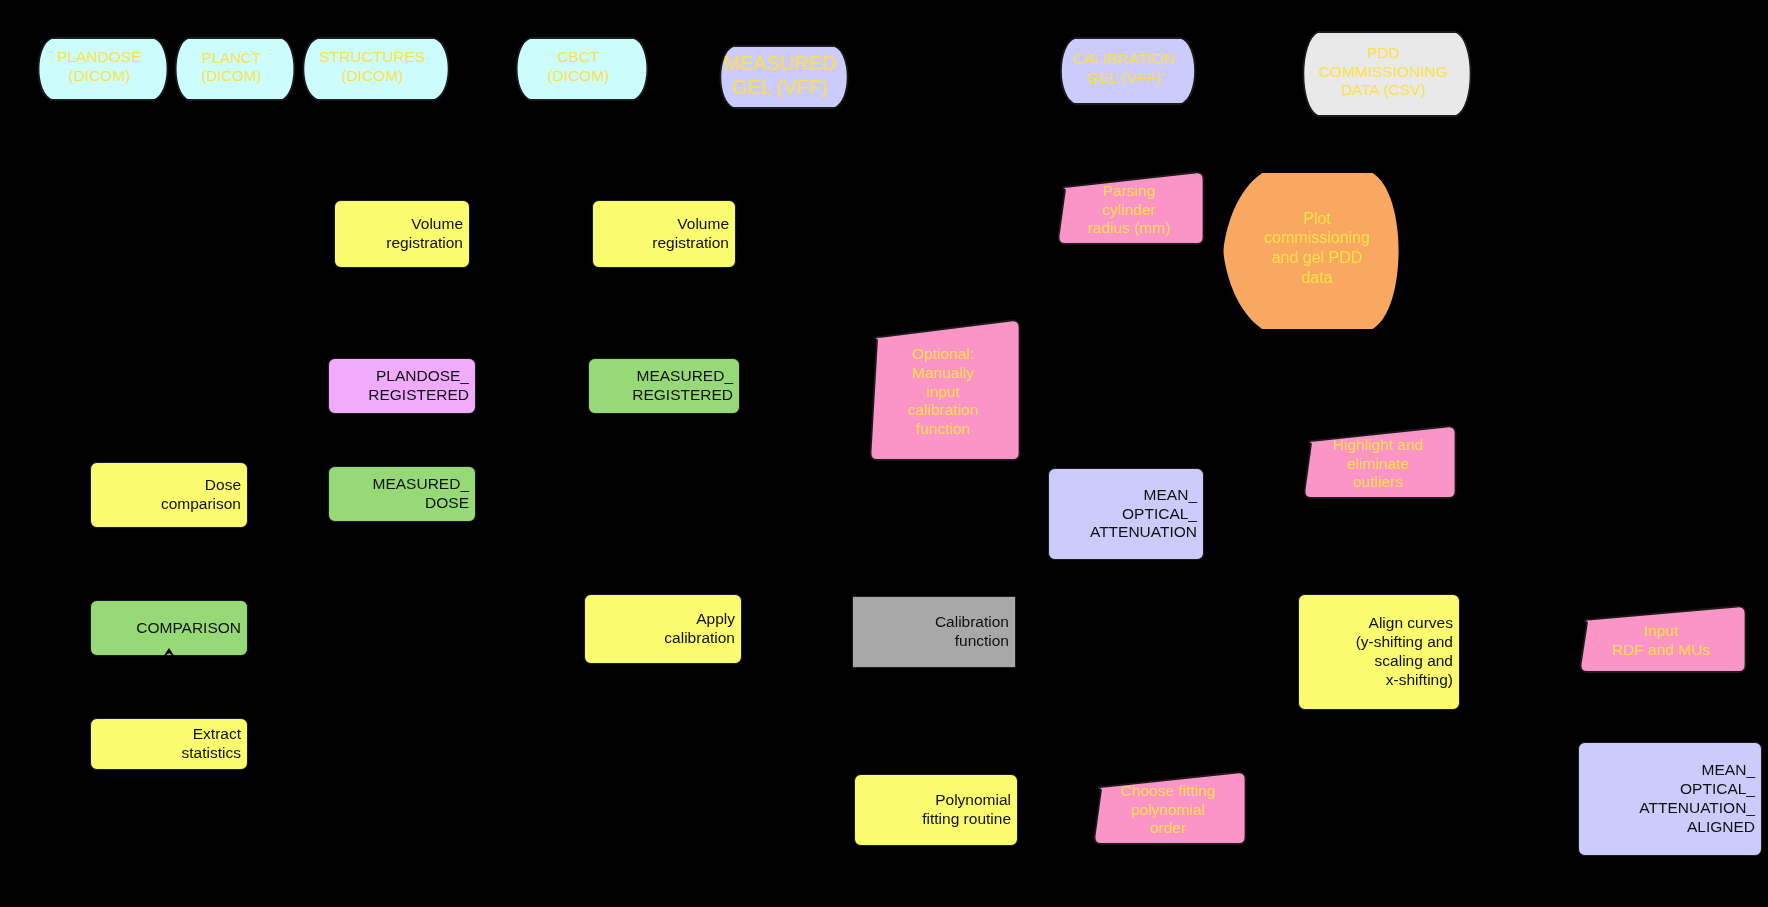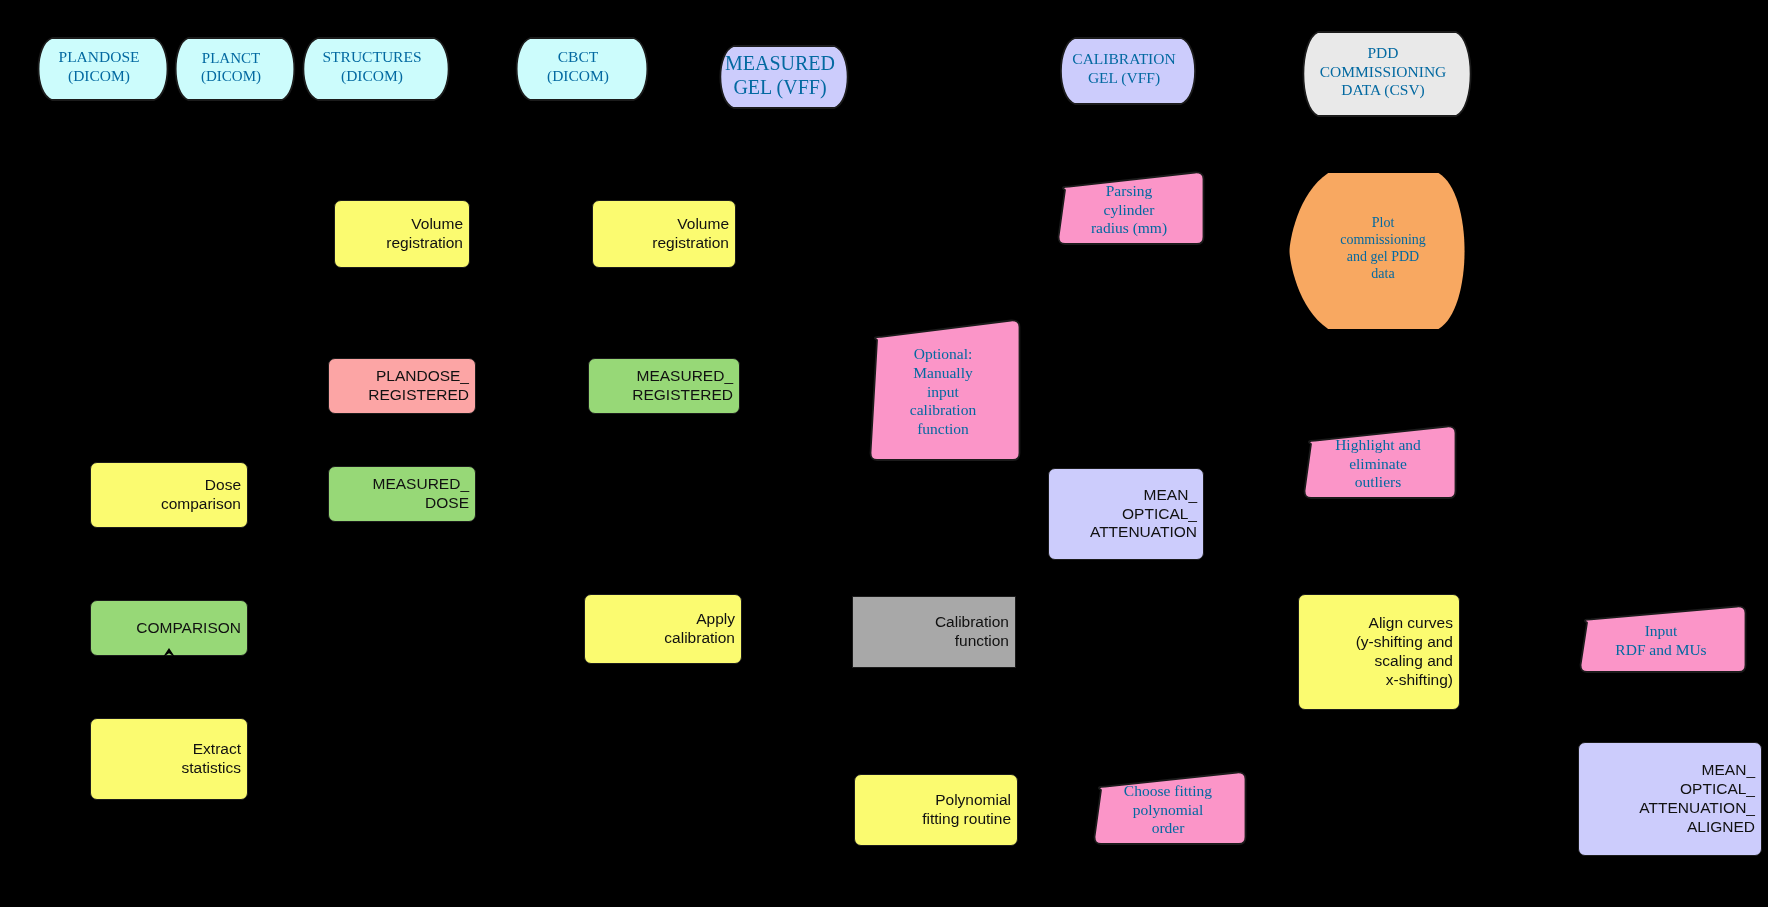--- a/index.html
+++ b/index.html
@@ -54,22 +54,22 @@
     filter: drop-shadow(3px 3px 1.6px rgba(0,0,0,0.55));
   }
 
   
   .svg-shape { position: absolute; }
   .svg-shape > svg { position: absolute; left: 0; top: 0; overflow: visible; }
   .svg-shape > .lbl {
     position: absolute;
     left: 0; top: 0; width: 100%; height: 100%;
     display: flex; align-items: center; justify-content: center;
-    text-align: center; color: #0369a1; line-height: 1.22;
-    white-space: pre-line; box-sizing: border-box; font-family: Liberation Serif, serif;
+    text-align: center; color: #fde047; line-height: 1.22;
+    white-space: pre-line; box-sizing: border-box;
   }
   .drop { filter: drop-shadow(2.5px 2.5px 1.4px rgba(0,0,0,0.5)); }
 
   
   .arrow-stub { position: absolute; }
 </style>
 </head>
 <body>
 
 <div id="canvas">
@@ -120,30 +120,30 @@
             <path d="M 26 0 L 164 0 C 183.5 8.4 183.5 75.60000000000001 164 84 L 26 84 C 6.5 75.60000000000001 6.5 8.4 26 0 Z" fill="#E9E9E9" stroke="#1B1B1B" stroke-width="1.8" stroke-linejoin="round"></path>
           </svg>
       <div class="lbl">PDD
 COMMISSIONING
 DATA (CSV)</div>
     </div>
     <div class="node shape-process" style="left: 334px; top: 200px; width: 136px; height: 68px; background: rgb(251, 251, 112); font-size: 15.5px;"><span class="lbl">Volume
 registration</span></div>
     <div class="node shape-process" style="left: 592px; top: 200px; width: 144px; height: 68px; background: rgb(251, 251, 112); font-size: 15.5px;"><span class="lbl">Volume
 registration</span></div>
-    <div class="node shape-process" style="left: 328px; top: 358px; width: 148px; height: 56px; background: #fca5a5; font-size: 15.5px;"><span class="lbl">PLANDOSE_
+    <div class="node shape-process" style="left: 328px; top: 358px; width: 148px; height: 56px; background: #f0abfc; font-size: 15.5px;"><span class="lbl">PLANDOSE_
 REGISTERED</span></div>
     <div class="node shape-process" style="left: 588px; top: 358px; width: 152px; height: 56px; background: rgb(151, 216, 119); font-size: 15.5px;"><span class="lbl">MEASURED_
 REGISTERED</span></div>
     <div class="node shape-process" style="left: 90px; top: 462px; width: 158px; height: 66px; background: rgb(251, 251, 112); font-size: 15.5px;"><span class="lbl">Dose
 comparison</span></div>
     <div class="node shape-process" style="left: 328px; top: 466px; width: 148px; height: 56px; background: rgb(151, 216, 119); font-size: 15.5px;"><span class="lbl">MEASURED_
 DOSE</span></div>
     <div class="node shape-process" style="left: 90px; top: 600px; width: 158px; height: 56px; background: rgb(151, 216, 119); font-size: 15.5px;"><span class="lbl">COMPARISON</span></div>
-    <div class="node shape-process" style="left: 90px; top: 718px; width: 158px; height: 82px; background: rgb(251, 251, 112); font-size: 15.5px;"><span class="lbl">Extract
+    <div class="node shape-process" style="left: 90px; top: 718px; width: 158px; height: 52px; background: rgb(251, 251, 112); font-size: 15.5px;"><span class="lbl">Extract
 statistics</span></div>
     <div class="node shape-process" style="left: 584px; top: 594px; width: 158px; height: 70px; background: rgb(251, 251, 112); font-size: 15.5px;"><span class="lbl">Apply
 calibration</span></div>
     <div class="node shape-process" style="left: 854px; top: 774px; width: 164px; height: 72px; background: rgb(251, 251, 112); font-size: 15.5px;"><span class="lbl">Polynomial
 fitting routine</span></div>
     <div class="svg-shape drop" style="left: 1056px; top: 170px; width: 146px; height: 72px; font-size: 15.5px;">
       <svg width="152" height="78" viewBox="-2 -2 152 78">
             <path d="M 7 17.94 Q 1.4000000000000001 14.5728 11 14.64 L 137 0.5 Q 145.5 0 145.5 7 L 145.5 65 Q 145.5 72 139 72 L 7 72 Q 0.5 72 0.5 65 Z" fill="#FB95C8" stroke="#1B1B1B" stroke-width="1.8" stroke-linejoin="round"></path>
           </svg>
       <div class="lbl" style="padding-top: 8px;">Parsing
@@ -166,21 +166,21 @@
     <div class="node shape-box" style="left: 852px; top: 596px; width: 164px; height: 72px; background: rgb(168, 168, 168); font-size: 15.5px;"><span class="lbl">Calibration
 function</span></div>
     <div class="svg-shape drop" style="left: 1092px; top: 770px; width: 152px; height: 72px; font-size: 15.5px;">
       <svg width="158" height="78" viewBox="-2 -2 158 78">
             <path d="M 7 17.94 Q 1.4000000000000001 14.5728 11 14.64 L 143 0.5 Q 151.5 0 151.5 7 L 151.5 65 Q 151.5 72 145 72 L 7 72 Q 0.5 72 0.5 65 Z" fill="#FB95C8" stroke="#1B1B1B" stroke-width="1.8" stroke-linejoin="round"></path>
           </svg>
       <div class="lbl" style="padding-top: 8px;">Choose fitting
 polynomial
 order</div>
     </div>
-    <div class="svg-shape drop" style="left: 1286px; top: 168px; width: 178px; height: 160px; font-size: 14px;">
+    <div class="svg-shape drop" style="left: 1220px; top: 168px; width: 178px; height: 160px; font-size: 16px;">
       <svg width="192" height="166" viewBox="-3 -3 192 166">
             <path d="M 39.16 2 L 149.52 2 C 184.23 22.400000000000002 184.23 137.6 149.52 158 L 39.16 158 C 8.544 137.6 0.5 89.60000000000001 0.5 80 C 0.5 70.4 8.544 22.400000000000002 39.16 2 Z" fill="#F8A861" stroke="#1B1B1B" stroke-width="0" stroke-linejoin="round"></path>
           </svg>
       <div class="lbl" style="padding-left: 16px;">Plot
 commissioning
 and gel PDD
 data</div>
     </div>
     <div class="svg-shape drop" style="left: 1302px; top: 424px; width: 152px; height: 72px; font-size: 15.5px;">
       <svg width="158" height="78" viewBox="-2 -2 158 78">

